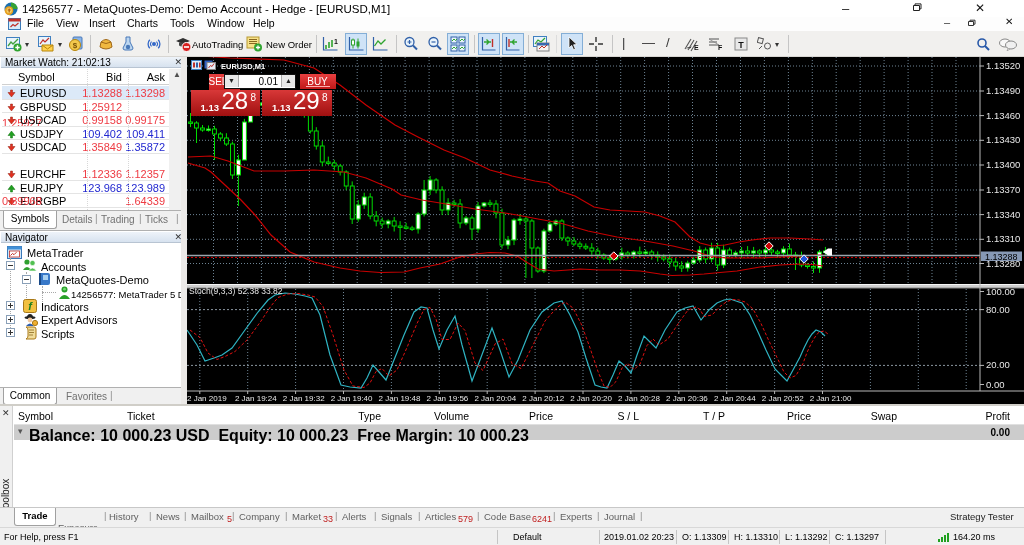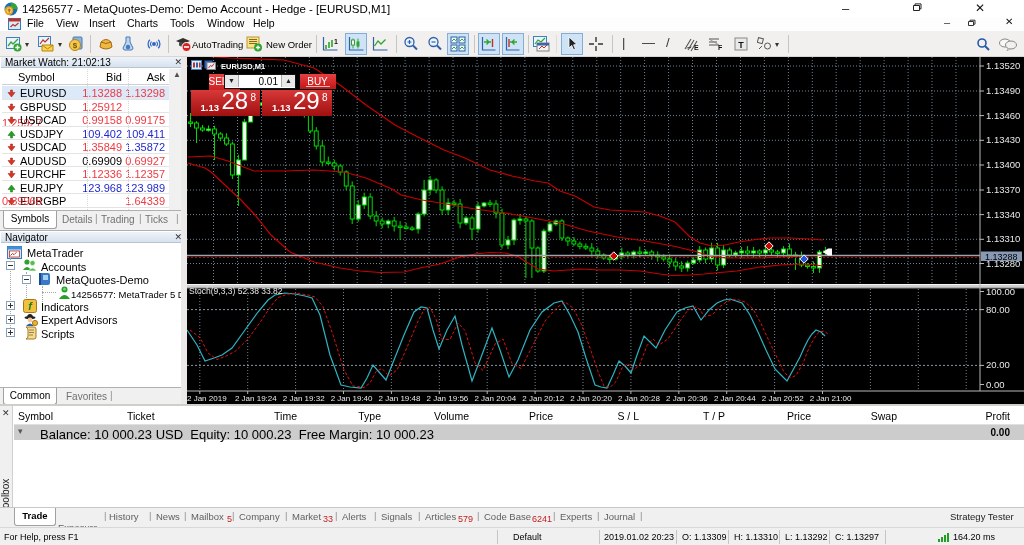--- a/index.html
+++ b/index.html
@@ -273,28 +273,20 @@
       <span class="abs" style="left:0;top:1px;width:120px;text-align:right;color:#2228d0">109.402</span>
       <span class="abs" style="left:0;top:1px;width:163px;text-align:right;color:#2228d0">109.411</span>
     </div>
     <div class="abs" style="left:2px;top:83.0px;width:167px;height:13.5px;border-bottom:1px solid #e4e4e4;font-size:11px">
       <svg class="abs" style="left:5px;top:3px" width="9" height="9" viewBox="0 0 9 9">
         <path d="M1 3.5 h2.5 V1 h2 v2.5 H8 L4.5 8 Z" fill="#e03020" stroke="#902010" stroke-width="0.5"></path>
       </svg>
       <span class="abs" style="left:18px;top:1px;color:#000">USDCAD</span>
       <span class="abs" style="left:0;top:1px;width:120px;text-align:right;color:#ee3a42">1.35849</span>
       <span class="abs" style="left:0;top:1px;width:163px;text-align:right;color:#2228d0">1.35872</span>
-    </div>
-    <div class="abs" style="left:2px;top:96.5px;width:167px;height:13.5px;border-bottom:1px solid #e4e4e4;font-size:11px">
-      <svg class="abs" style="left:5px;top:3px" width="9" height="9" viewBox="0 0 9 9">
-        <path d="M1 3.5 h2.5 V1 h2 v2.5 H8 L4.5 8 Z" fill="#e03020" stroke="#902010" stroke-width="0.5"></path>
-      </svg>
-      <span class="abs" style="left:18px;top:1px;color:#000">AUDUSD</span>
-      <span class="abs" style="left:0;top:1px;width:120px;text-align:right;color:#000000">0.69909</span>
-      <span class="abs" style="left:0;top:1px;width:163px;text-align:right;color:#ee3a42">0.69927</span>
     </div>
     <div class="abs" style="left:2px;top:110.0px;width:167px;height:13.5px;border-bottom:1px solid #e4e4e4;font-size:11px">
       <svg class="abs" style="left:5px;top:3px" width="9" height="9" viewBox="0 0 9 9">
         <path d="M1 3.5 h2.5 V1 h2 v2.5 H8 L4.5 8 Z" fill="#e03020" stroke="#902010" stroke-width="0.5"></path>
       </svg>
       <span class="abs" style="left:18px;top:1px;color:#000">EURCHF</span>
       <span class="abs" style="left:0;top:1px;width:120px;text-align:right;color:#ee3a42">1.12336</span>
       <span class="abs" style="left:0;top:1px;width:163px;text-align:right;color:#ee3a42">1.12357</span>
     </div>
     <div class="abs" style="left:2px;top:123.5px;width:167px;height:13.5px;border-bottom:1px solid #e4e4e4;font-size:11px">
@@ -708,34 +700,33 @@
  <div class="abs" style="left:0;top:0;width:13px;height:123px;background:#f0f0f0;border-right:1px solid #d0d0d0">
    <span class="abs" style="left:2px;top:2px;font-size:9px;color:#333">✕</span>
    <svg class="abs" style="left:0;top:60px" width="13" height="60" viewBox="0 0 13 60">
         <text x="9" y="30" font-size="10" fill="#222" text-anchor="middle" transform="rotate(-90 9 30)" font-family="Liberation Sans, sans-serif">Toolbox</text>
       </svg>
  </div>
 
  <div class="abs" style="left:14px;top:2px;width:1010px;height:17px;background:#fff;border-bottom:1px solid #e0e0e0;font-size:10.5px">
   <span class="abs" style="left:4px;top:2px">Symbol</span>
   <span class="abs" style="left:113px;top:2px">Ticket</span>
-  <span class="abs" style="left:0;top:2px;width:283px;text-align:right">Time</span>
   <span class="abs" style="left:0;top:2px;width:455px;text-align:right">Volume</span>
   <span class="abs" style="left:0;top:2px;width:367px;text-align:right">Type</span>
   <span class="abs" style="left:0;top:2px;width:539px;text-align:right">Price</span>
   <span class="abs" style="left:0;top:2px;width:711px;text-align:right">T / P</span>
   <span class="abs" style="left:0;top:2px;width:625px;text-align:right">S / L</span>
   <span class="abs" style="left:0;top:2px;width:797px;text-align:right">Price</span>
   <span class="abs" style="left:0;top:2px;width:883px;text-align:right">Swap</span>
   <span class="abs" style="left:0;top:2px;width:996px;text-align:right">Profit</span>
  </div>
 
  <div class="abs" style="left:14px;top:19px;width:1010px;height:15px;background:#ccc">
   <span class="abs" style="left:4px;top:1px;color:#555;font-size:9px">▾</span>
-  <span class="abs" style="left:26px;top:2px;font-weight:normal;font-size:13px">Balance: 10 000.23 USD&nbsp;&nbsp;Equity: 10 000.23&nbsp;&nbsp;Free Margin: 10 000.23</span>
+  <span class="abs" style="left:15px;top:2px;font-weight:bold;font-size:16px">Balance: 10 000.23 USD&nbsp;&nbsp;Equity: 10 000.23&nbsp;&nbsp;Free Margin: 10 000.23</span>
   <span class="abs" style="left:0;top:2px;width:996px;text-align:right;font-weight:bold;font-size:10px">0.00</span>
  </div>
 
  <div class="abs" style="left:0;top:101px;width:1024px;height:22px;background:#f0f0f0;border-top:1px solid #c8c8c8;font-size:9.5px">
   <div class="abs" style="left:14px;top:0;width:42px;height:18px;background:#fff;border:1px solid #a0a0a0;border-top:none;border-radius:0 0 3px 3px;text-align:center;line-height:15px;font-weight:bold">Trade</div>
   <span class="abs" style="left:58px;top:14px;color:#606060">Exposure</span>
       <span class="abs" style="left:104px;top:2px;color:#909090">|</span>
   <span class="abs" style="left:109px;top:3px;color:#606060">History</span>
       <span class="abs" style="left:149px;top:2px;color:#909090">|</span>
   <span class="abs" style="left:156px;top:3px;color:#606060">News</span>

